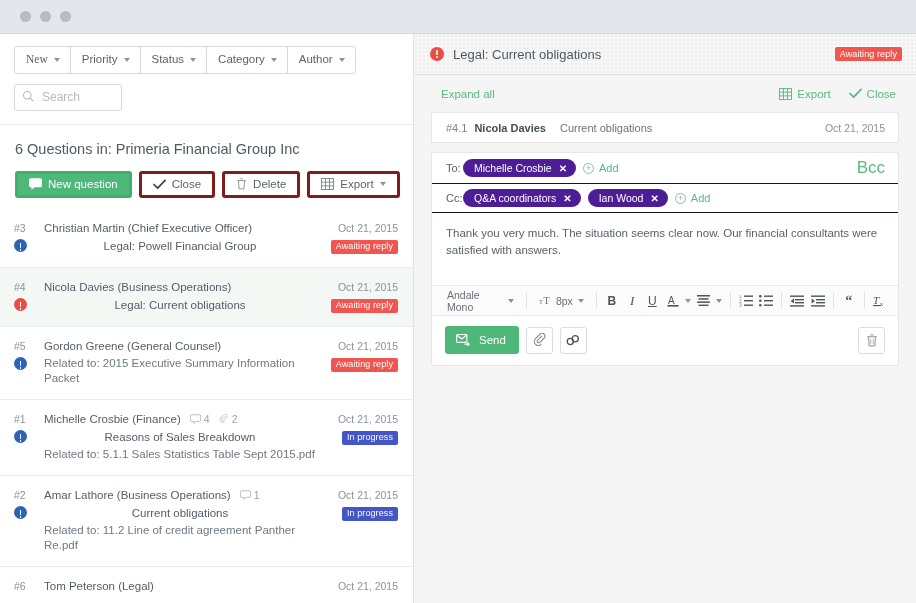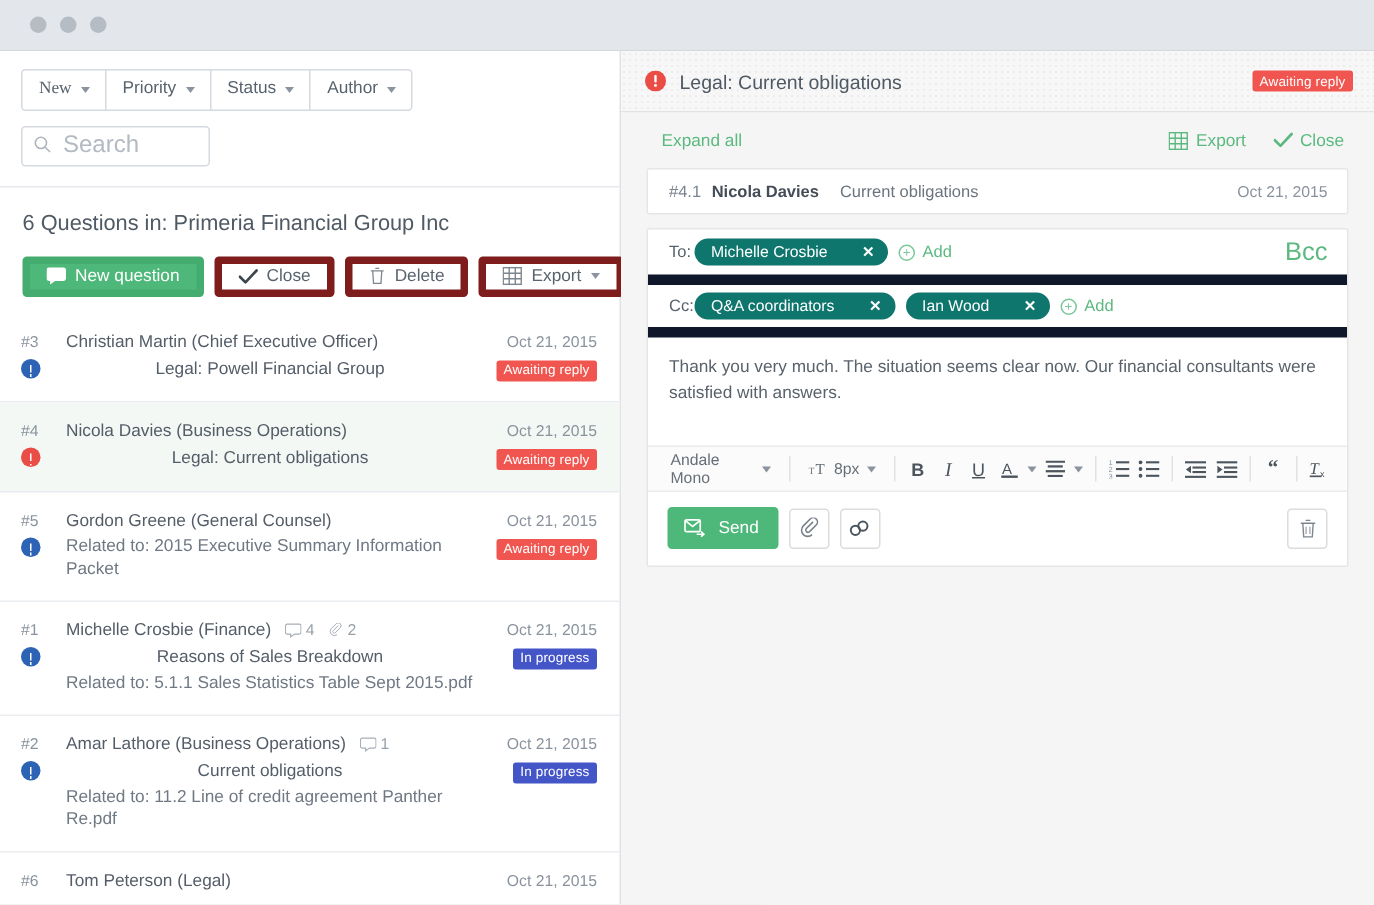--- a/index.html
+++ b/index.html
@@ -34,34 +34,34 @@
     display:inline-flex; align-items:center; gap:6px;
   }
   .fbtn:first-child { border-radius:3px 0 0 3px;font-family:Liberation Serif, serif; }
   .fbtn:last-child { border-radius:0 3px 3px 0; margin-right:0; }
   .caret { width:0;height:0;border-left:3.5px solid transparent;border-right:3.5px solid transparent;
            border-top:4px solid #8b949e; display:inline-block; }
 
   .search-wrap { padding: 10px 14px 13px 14px; }
   .search-box { position:relative; width:105px; }
   .search-box input {
-    width:126px; height:27px; border:1px solid #d5dae0; border-radius:3px;
-    padding-left:27px; font-size:16px; color:#6b7480; outline:none;
+    width:108px; height:27px; border:1px solid #d5dae0; border-radius:3px;
+    padding-left:27px; font-size:12px; color:#6b7480; outline:none;
     font-family:"Liberation Sans", sans-serif; background:#fff;
   }
   .search-box input::placeholder { color:#b3bac2; }
   .search-icon { position:absolute; left:8px; top:6px; pointer-events:none; }
 
   .divider { height:1px; background:#e6eaee; }
 
   .list-title { font-size:14.5px; color:#505a65; padding:16px 15px 14px 15px; }
 
   .action-bar { padding: 0 15px 11px 15px; display:flex; }
   .abtn {
-    font-size:11.5px; border:5px solid #7f1d1d; background:#fff; color:#59636e;
+    font-size:11.5px; border:3px solid #7f1d1d; background:#fff; color:#59636e;
     height:27px; padding:0 11px; display:inline-flex; align-items:center; gap:6px;
     border-radius:3px; margin-right:7px; cursor:pointer; white-space:nowrap;
   }
   .abtn.primary { background:#4eb87a; border-color:#44ac6f; color:#fff; font-weight:normal; }
 
   .qlist { flex:1 1 auto; overflow-y:auto; }
   .qrow {
     display:flex; padding:12px 15px 13px 14px; border-bottom:1px solid #e9edf0;
     position:relative; cursor:pointer;
   }
@@ -110,24 +110,24 @@
     background:#fff; border:1px solid #e6e6e6; border-radius:2px;
     height:31px; display:flex; align-items:center; padding:0 13px 0 14px; font-size:11px; color:#5a646e;
   }
   .msg-head .num { color:#7b848e; margin-right:7px; }
   .msg-head .who { font-weight:bold; color:#444d57; margin-right:14px; }
   .msg-head .subj { color:#6b747e; }
   .msg-head .date { margin-left:auto; color:#8a939d; font-size:10.5px;}
 
   .compose { margin-top:9px; background:#fff; border:1px solid #e6e6e6; border-radius:2px; }
   .recip-row { display:flex; align-items:center; min-height:26px; padding:5px 13px 5px 14px;
-               border-bottom:7px solid #0f172a; font-size:11px; color:#5d666f; }
+               border-bottom:1px solid #0f172a; font-size:11px; color:#5d666f; }
   .rlabel { width:17px; flex:0 0 17px; color:#59626b; }
-  .chip { background:#0f766e; color:#fff; font-size:10.5px; border-radius:9px;
-          padding:3px 9px 3px 11px; display:inline-flex; align-items:center; gap:23px;
+  .chip { background:#4c1d95; color:#fff; font-size:10.5px; border-radius:9px;
+          padding:3px 9px 3px 11px; display:inline-flex; align-items:center; gap:7px;
           margin-right:7px; cursor:pointer; }
   .chip .x { font-size:10px; font-weight:bold; }
   .addlink { color:#5bb97f; font-size:11px; display:inline-flex; align-items:center; gap:5px; cursor:pointer;}
   .plus-circ { width:11px;height:11px;border:1px solid #7cc79a;border-radius:50%;
                display:inline-flex;align-items:center;justify-content:center;font-size:9px;color:#7cc79a;line-height:1;}
   .bcc { margin-left:auto; color:#5bb97f; font-size:17px; cursor:pointer; }
 
   .editor-body { min-height:72px; padding:12px 14px; font-size:11.5px; color:#59626b; line-height:1.5;}
 
   .toolbar { border-top:1px solid #ebebeb; border-bottom:1px solid #ebebeb; background:#fbfbfb;
@@ -167,20 +167,24 @@
           <button class="fbtn">
             <span>New</span>
             <span class="caret"></span>
           </button>
           <button class="fbtn">
             <span>Priority</span>
             <span class="caret"></span>
           </button>
           <button class="fbtn">
             <span>Status</span>
+            <span class="caret"></span>
+          </button>
+          <button class="fbtn">
+            <span>Category</span>
             <span class="caret"></span>
           </button>
           <button class="fbtn">
             <span>Author</span>
             <span class="caret"></span>
           </button>
         </div>
       </div>
 
       <div class="search-wrap">

